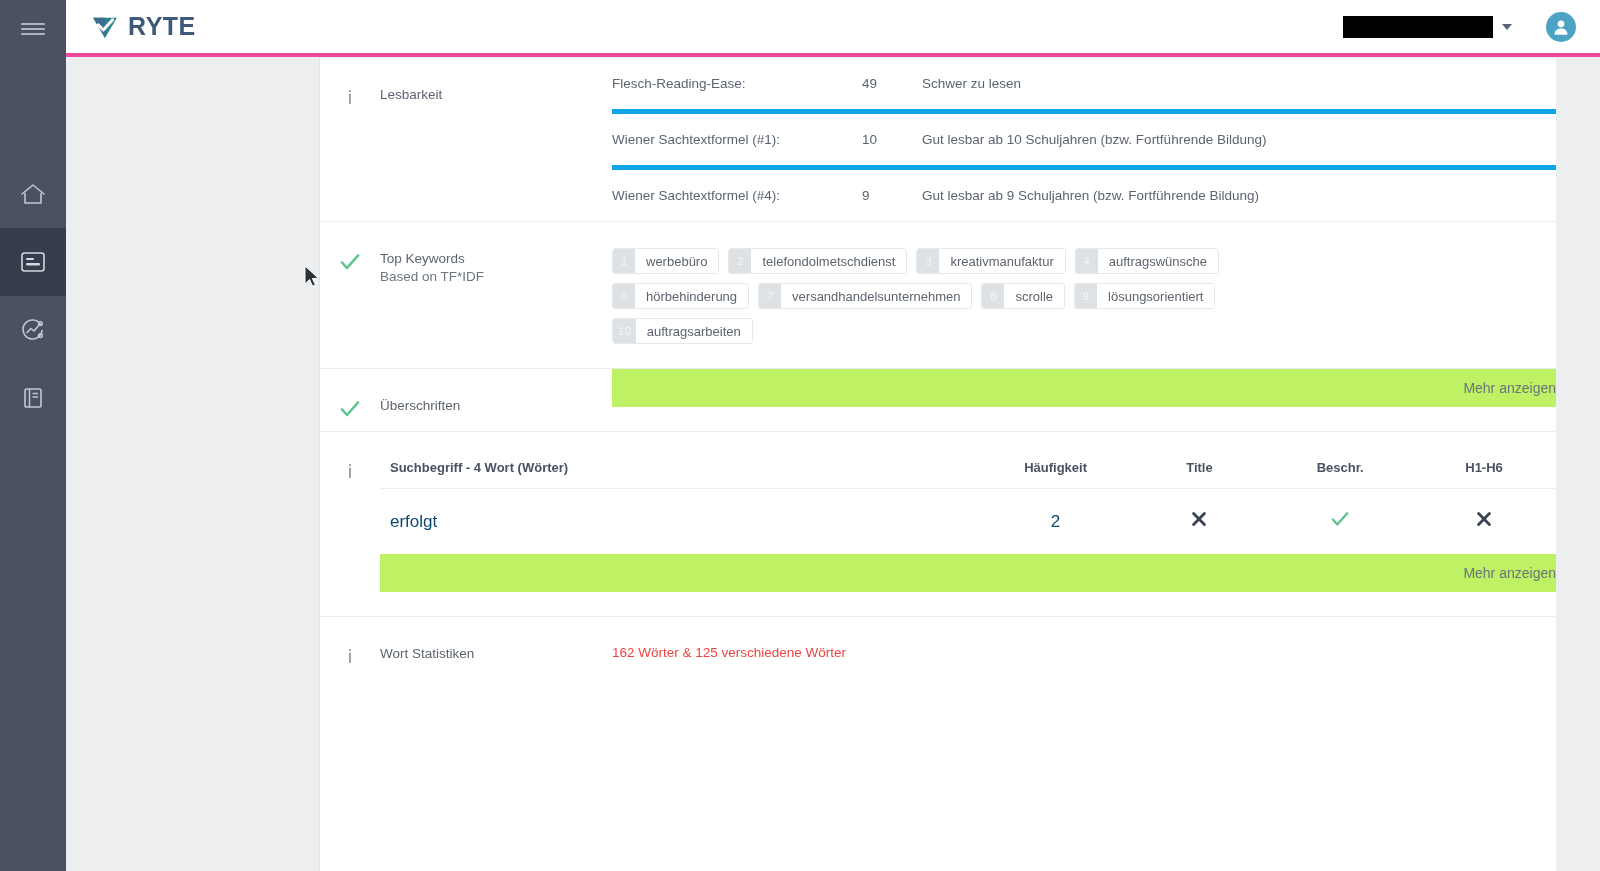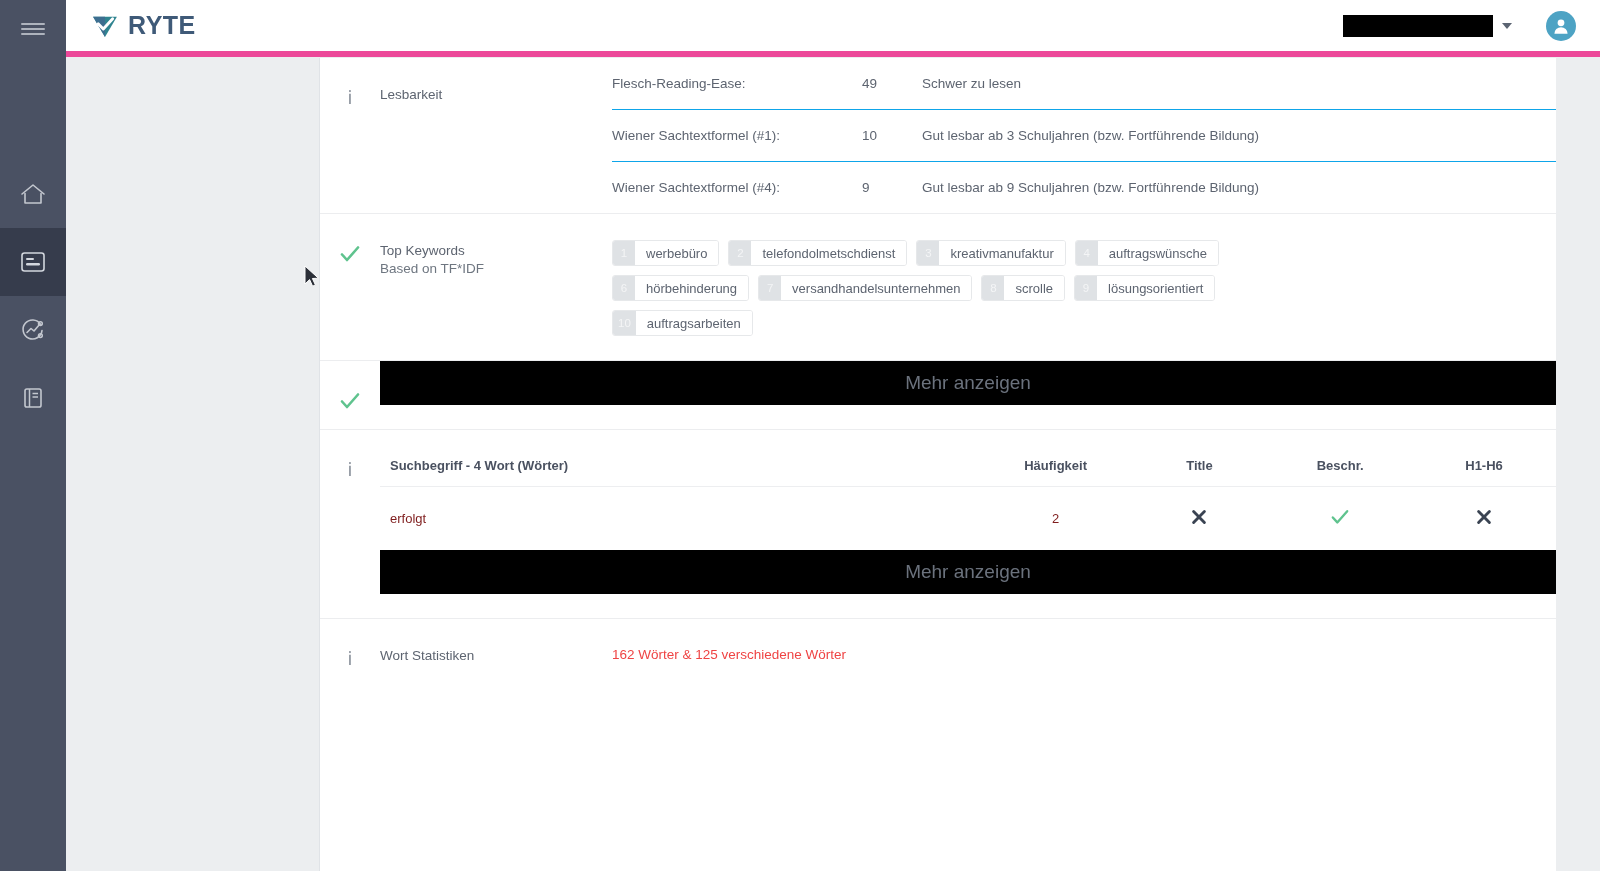--- a/index.html
+++ b/index.html
@@ -32,21 +32,21 @@
     width: 66px; height: 68px;
     display: flex; align-items: center; justify-content: center;
     cursor: pointer;
   }
   .rail-item.active { background: #363c4c; }
   .rail-item svg { display: block; }
 
   
   .header {
     position: absolute; left: 66px; top: 0; width: 1534px; height: 57px;
-    background: #ffffff; border-bottom: 6px solid #ec4899;
+    background: #ffffff; border-bottom: 4px solid #ec4899;
     display: flex; align-items: center;
   }
   .logo { display: flex; align-items: center; margin-left: 22px; cursor: pointer; }
   .logo-mark { width: 34px; height: 34px; display: block; }
   .logo-text {
     font-size: 25px; font-weight: bold; letter-spacing: 0.5px;
     color: #3f5a78; margin-left: 6px;
   }
   .header-right {
     margin-left: auto; display: flex; align-items: center; margin-right: 24px;
@@ -100,21 +100,21 @@
   .sec-body { flex: 1 1 auto; padding: 0 0 0 0; }
 
   .info-i {
     font-family: "Liberation Serif", serif;
     font-size: 19px; color: #8d949e; font-style: normal; line-height: 1;
   }
   .check-mark { display: block; }
 
   
   .read-table { width: 100%; border-collapse: collapse; }
-  .read-table tr { border-bottom: 1px solid #0ea5e9; }
+  .read-table tr { border-bottom: 5px solid #0ea5e9; }
   .read-table tr:last-child { border-bottom: none; }
   .read-table td {
     padding: 18px 0; font-size: 13.5px; color: #5d6470; vertical-align: middle;
   }
   .read-table td.name { width: 250px; padding-left: 0; }
   .read-table td.val { width: 60px; text-align: left; }
   .read-table td.desc { }
 
   
   .kw-wrap { padding: 26px 0 24px 0; display: flex; flex-wrap: wrap; gap: 9px; max-width: 740px; }
@@ -138,34 +138,34 @@
   .h-table th {
     font-size: 13px; font-weight: bold; color: #4a5160;
     padding: 10px 0 12px 0; text-align: center;
     border-bottom: 1px solid #edeef0;
     background: #ffffff;
   }
   .h-table td {
     font-size: 13.5px; color: #5d6470; text-align: center; padding: 22px 0;
   }
   .more-row {
-    background: #000000; text-align: center; font-size: 19px; color: #6b727d;
+    background: #bef264; text-align: right; font-size: 14px; color: #6b727d;
     padding: 11px 0; cursor: pointer; margin-bottom: 24px;
   }
 
   
   .u-table { width: 100%; border-collapse: collapse; margin-top: 18px; }
   .u-table th {
     font-size: 13px; font-weight: bold; color: #4a5160;
     padding: 10px 0 13px 0; border-bottom: 1px solid #edeef0;
   }
   .u-table th.left, .u-table td.left { text-align: left; padding-left: 10px; }
   .u-table th.c, .u-table td.c { text-align: center; }
   .u-table td {
-    font-size: 13px; color: #7f1d1d; padding: 21px 0;
+    font-size: 17px; color: #0c4a6e; padding: 21px 0;
   }
   .mark-x { display: inline-block; }
   .mark-c { display: inline-block; }
 
   
   .stat-text { font-size: 13.5px; color: #ef4444; padding: 28px 0 28px 0; }
 
   
   .cursor { position: absolute; left: 300px; top: 263px; pointer-events: none; }
 </style>
@@ -261,21 +261,21 @@
         <table class="read-table">
           <tbody>
               <tr>
             <td class="name">Flesch-Reading-Ease:</td>
             <td class="val">49</td>
             <td class="desc">Schwer zu lesen</td>
           </tr>
           <tr>
             <td class="name">Wiener Sachtextformel (#1):</td>
             <td class="val">10</td>
-            <td class="desc">Gut lesbar ab 3 Schuljahren (bzw. Fortführende Bildung)</td>
+            <td class="desc">Gut lesbar ab 10 Schuljahren (bzw. Fortführende Bildung)</td>
           </tr>
           <tr>
             <td class="name">Wiener Sachtextformel (#4):</td>
             <td class="val">9</td>
             <td class="desc">Gut lesbar ab 9 Schuljahren (bzw. Fortführende Bildung)</td>
           </tr>
         </tbody>
           </table>
       </div>
     </section>
@@ -330,20 +330,23 @@
           </span>
         </div>
       </div>
     </section>
 
     <section class="section">
       <div class="sec-icon">
         <svg class="check-mark" width="22" height="20" viewBox="0 0 22 20">
           <path d="M3 10.5 L8 16 L19 3.5" fill="none" stroke="#5fc38e" stroke-width="2.6" stroke-linecap="round" stroke-linejoin="round"></path>
         </svg>
+      </div>
+      <div class="sec-label">
+        <div>Überschriften</div>
       </div>
       <div class="sec-body">
         <div class="more-row">Mehr anzeigen</div>
       </div>
     </section>
 
     <section class="section">
       <div class="sec-icon">
         <span class="info-i">ℹ</span>
       </div>

